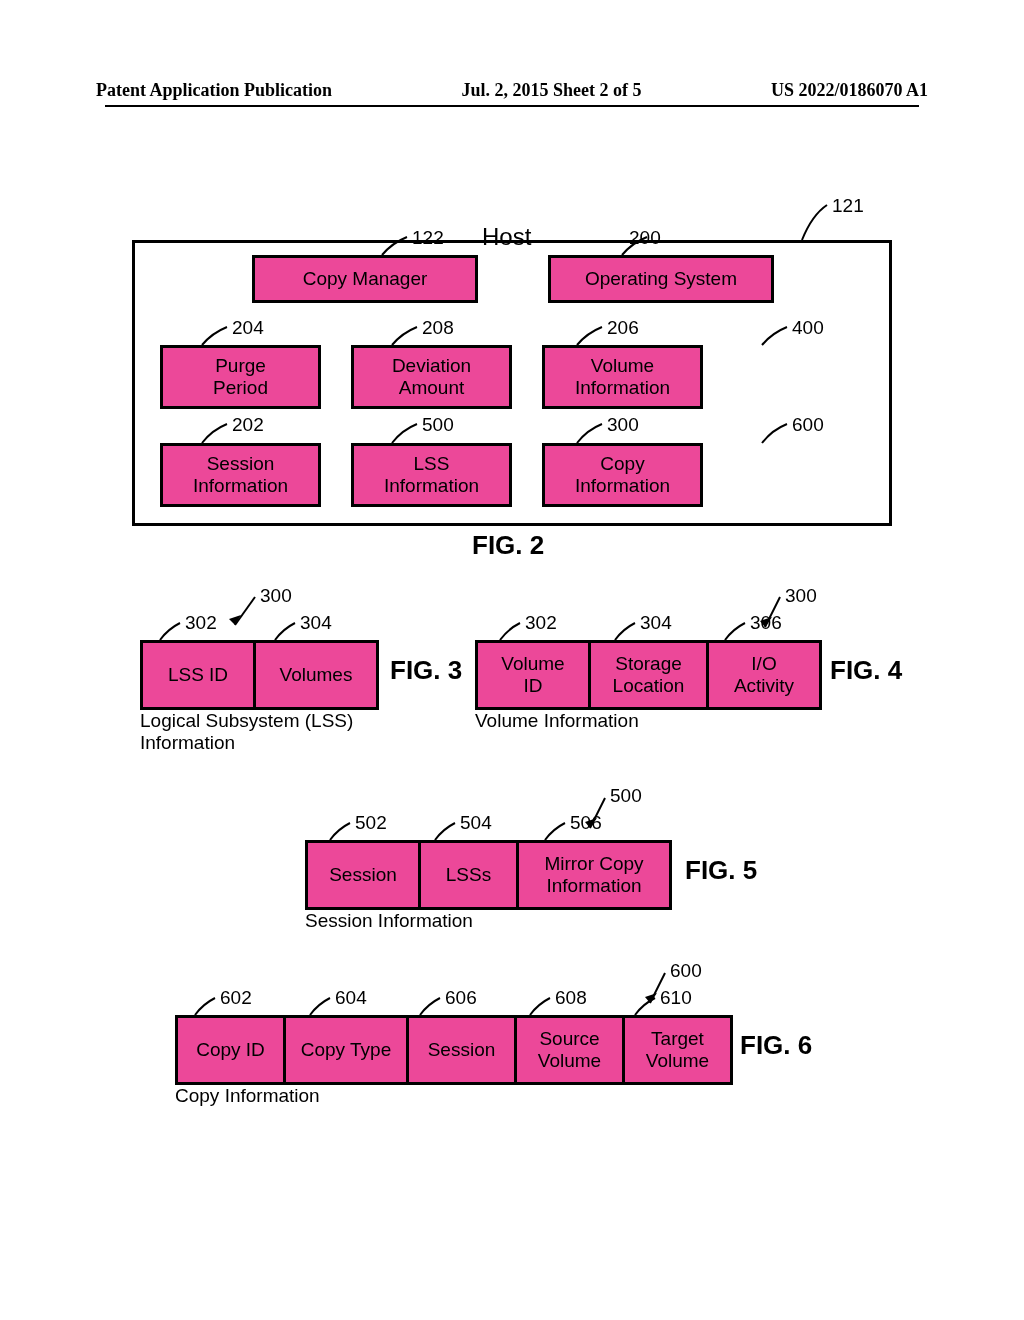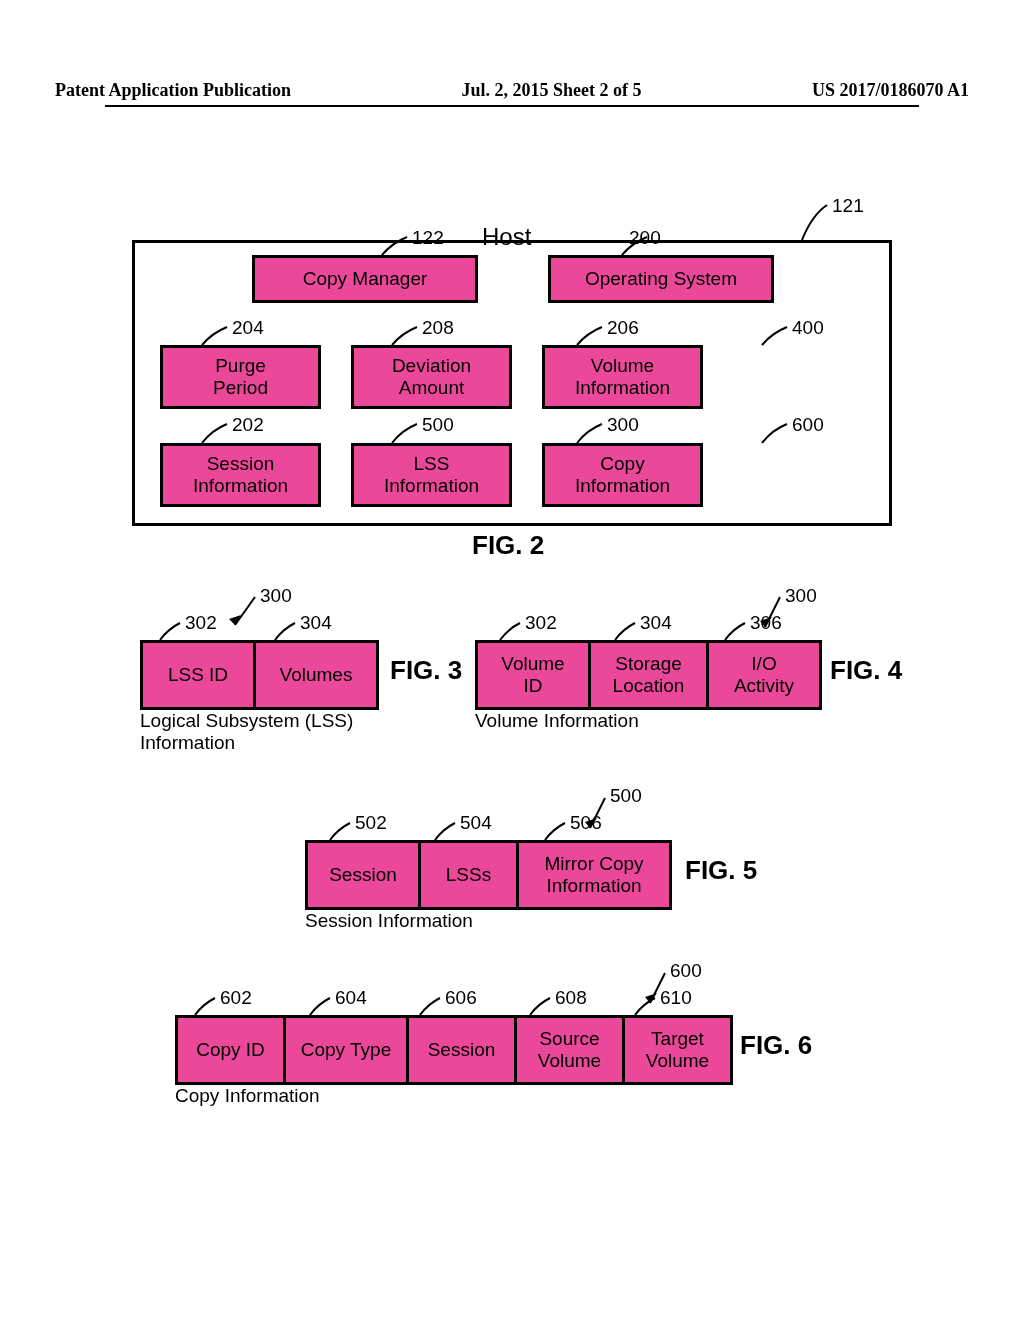--- a/index.html
+++ b/index.html
@@ -10,21 +10,21 @@
     color: #000;
     width: 1024px;
     height: 1320px;
     position: relative;
   }
   .page-header {
     position: absolute;
     top: 80px;
     left: 0;
     right: 0;
-    padding: 0 55px;
+    padding: 0 96px;
     display: flex;
     justify-content: space-between;
     font-size: 18px;
     font-weight: bold;
   }
   .header-rule {
     position: absolute;
     top: 105px;
     left: 105px;
     right: 105px;
@@ -187,21 +187,21 @@
   .fig6 .c4 { width: 105px; border-left: none; }
   .fig6 .c5 { width: 105px; border-left: none; }
 
 </style>
 </head>
 <body>
 
 <div class="page-header">
   <span>Patent Application Publication</span>
   <span>Jul. 2, 2015  Sheet 2 of 5</span>
-  <span>US 2017/0186070 A1</span>
+  <span>US 2022/0186070 A1</span>
 </div>
 <div class="header-rule"></div>
 
 <div class="content">
 
   <div class="fig2">
     <div class="host-box"></div>
     <div class="host-label">Host</div>
 
     <div class="grid-row top-row">

